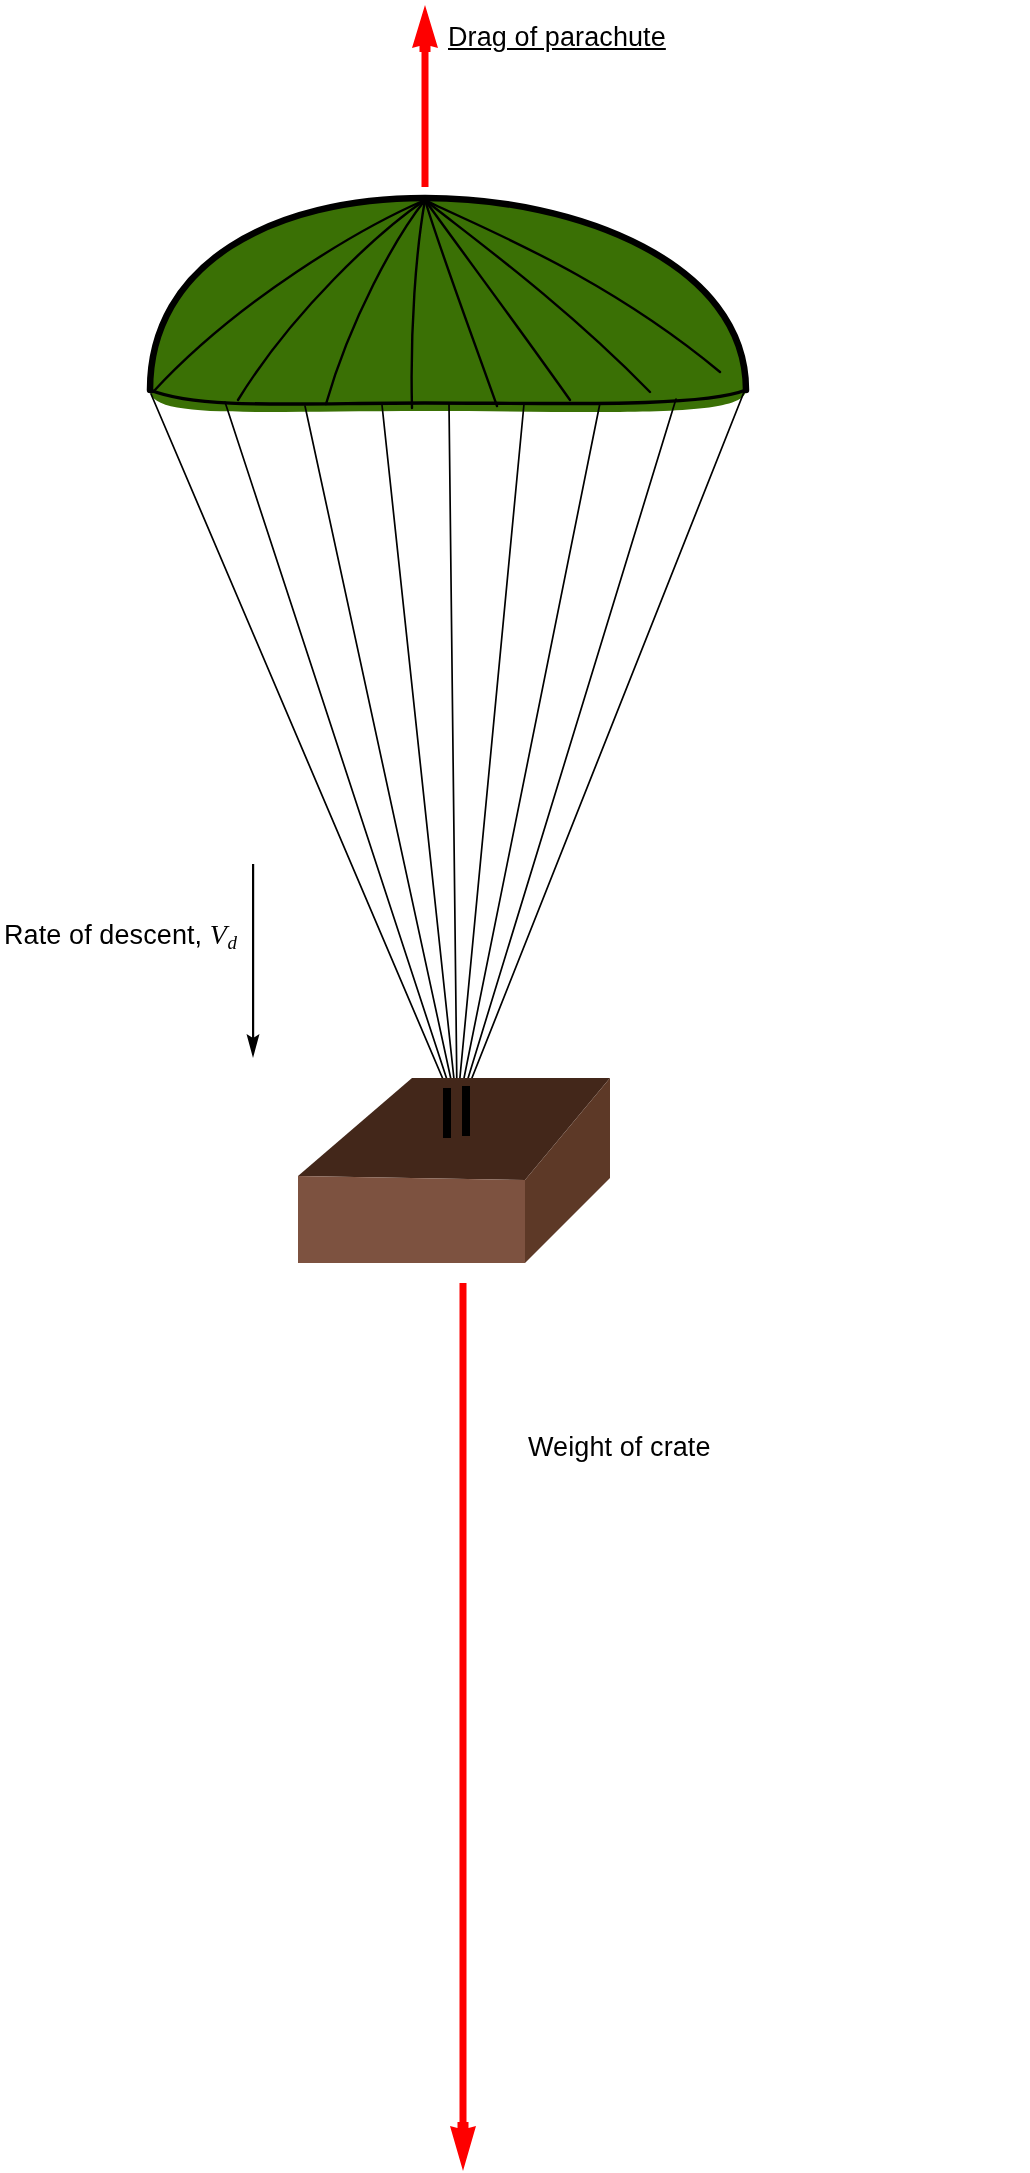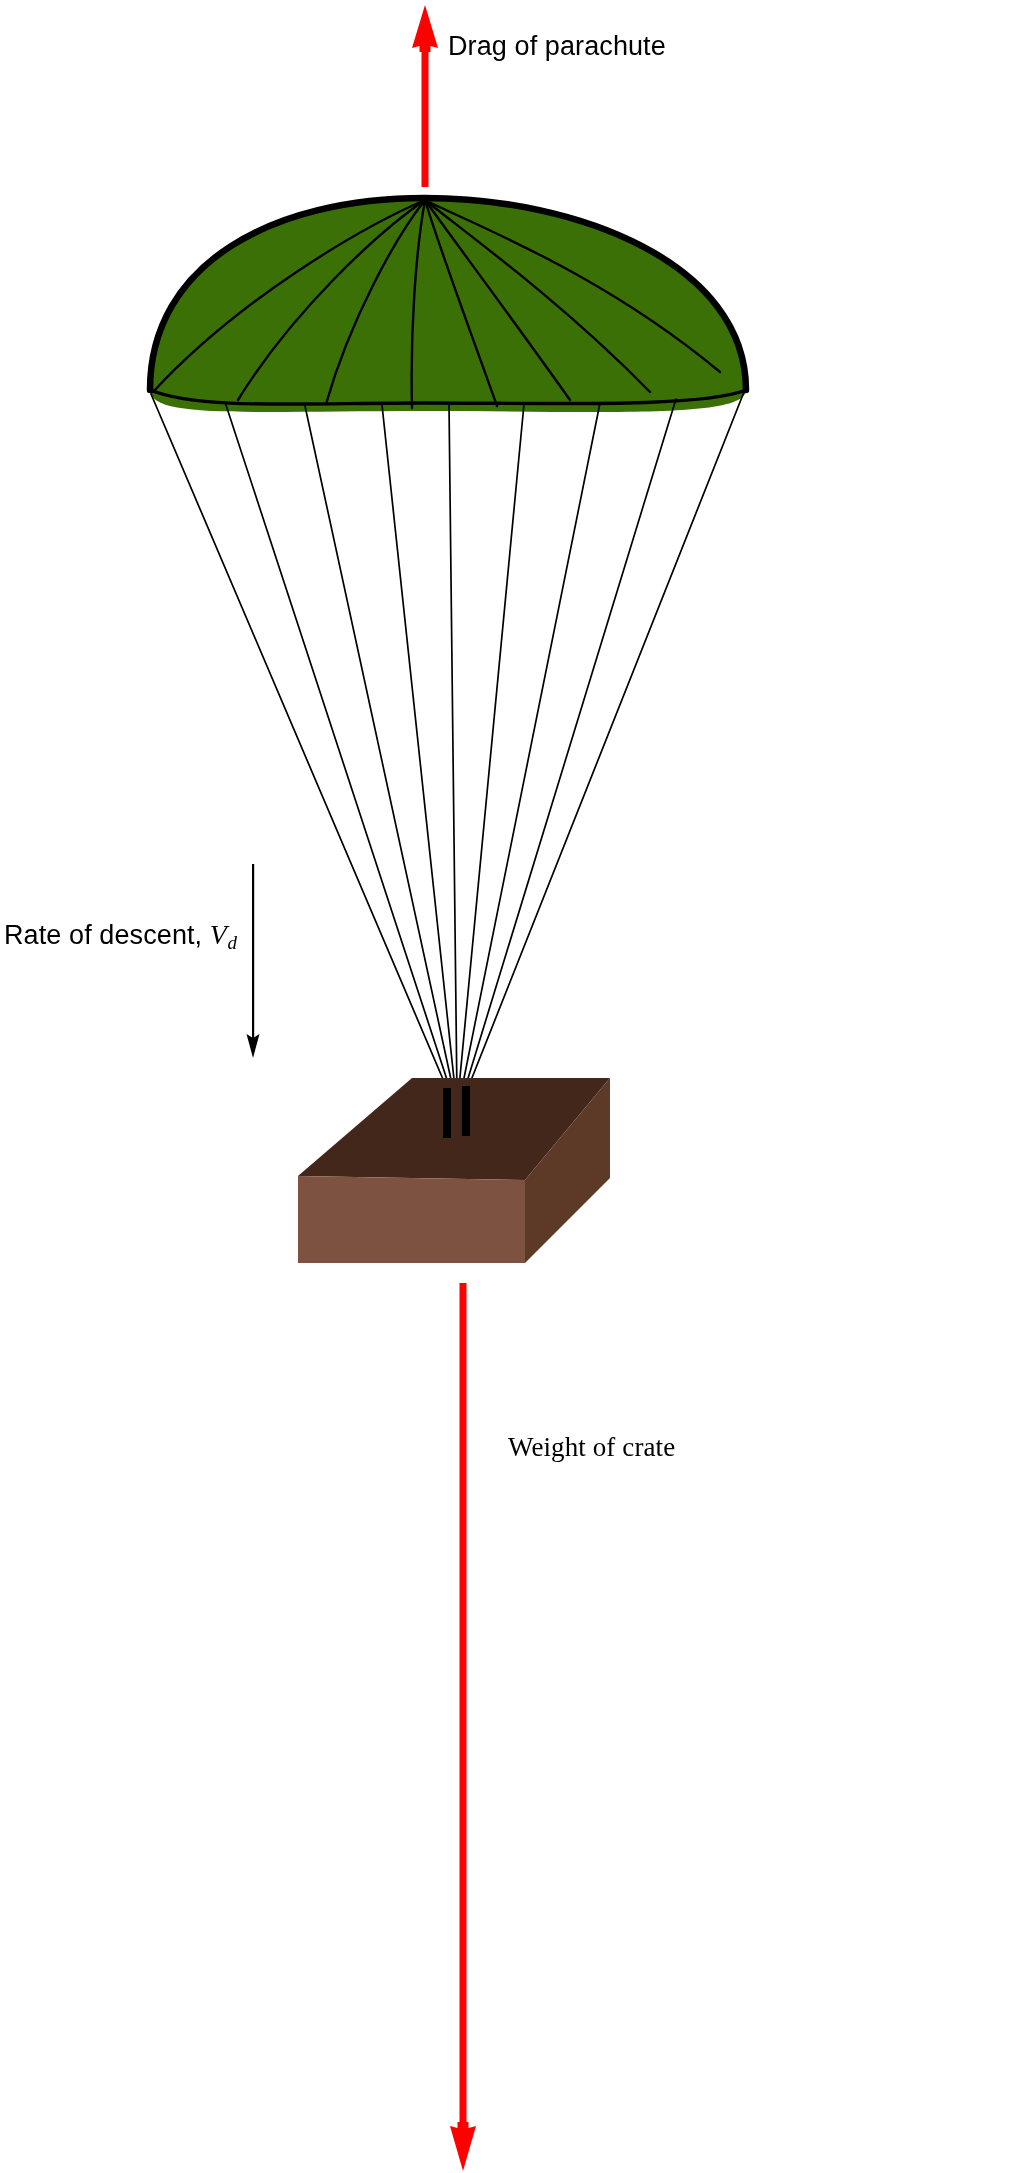--- a/index.html
+++ b/index.html
@@ -28,23 +28,23 @@
   }
   .lbl {
     position: absolute;
     color: #000000;
     font-family: "Liberation Sans", sans-serif;
     font-size: 27px;
     line-height: 1;
     white-space: nowrap;
     letter-spacing: 0.1px;
   }
-  #label-drag      { left: 448px; top: 33px; }
+  #label-drag      { left: 448px; top: 24px; text-decoration: underline; }
   #label-descent   { left: 4px;   top: 921px; text-align: center; }
-  #label-weight    { left: 508px; top: 1434px; font-family: Liberation Serif, serif; }
+  #label-weight    { left: 528px; top: 1434px; }
   .math-var {
     font-family: "Liberation Serif", serif;
     font-style: italic;
     font-size: 28px;
   }
   .math-sub {
     font-family: "Liberation Serif", serif;
     font-style: italic;
     font-size: 19px;
     vertical-align: -0.28em;

